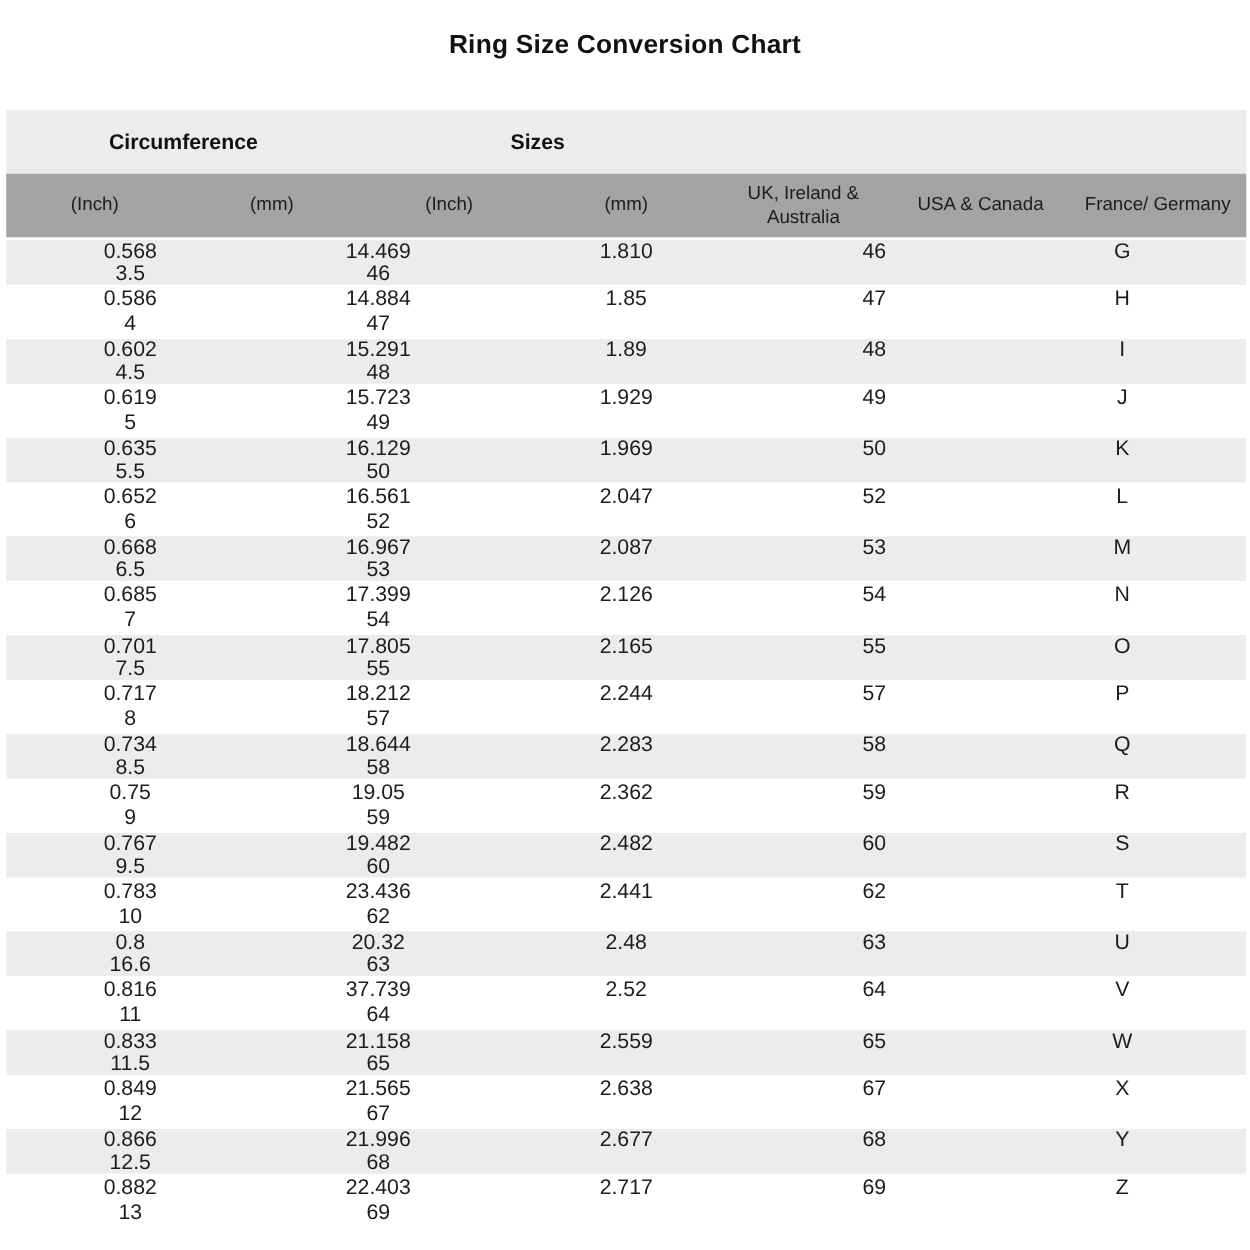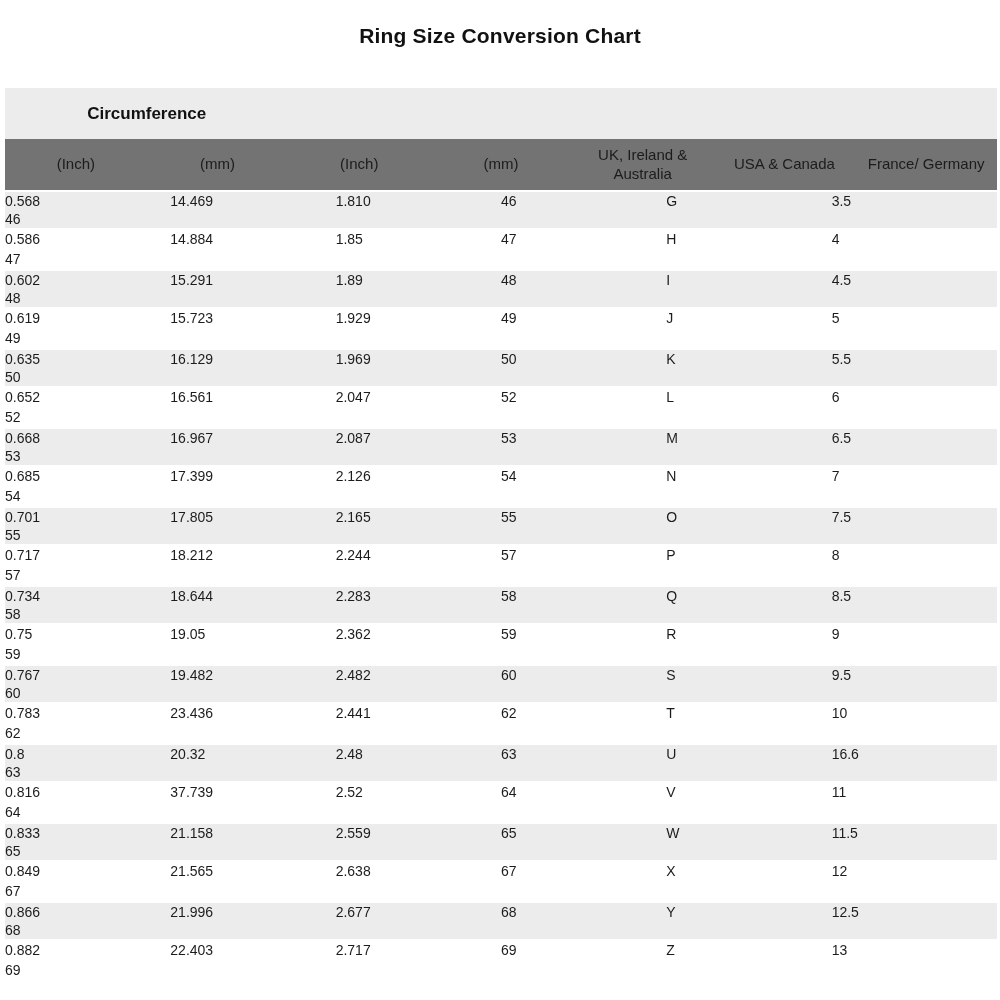--- a/index.html
+++ b/index.html
@@ -35,57 +35,58 @@
     height: 51px;
     align-items: center;
     text-align: center;
     font-size: 17px;
     font-weight: bold;
     color: #111111;
   }
   .column-header-row {
     display: grid;
     grid-template-columns: repeat(7, 1fr);
-    background: #737373;
+    background: #a3a3a3;
     height: 51px;
     align-items: center;
     text-align: center;
     font-size: 15px;
     color: #1c1c1c;
   }
   .column-header-row .cell {
     line-height: 1.25;
     padding: 0 12px;
   }
   .table-body .row {
     display: grid;
-    grid-template-columns: repeat(6, 1fr);
+    grid-template-columns: repeat(5, 1fr);
     height: 39.5px;
     align-items: center;
-    text-align: left;
-    font-size: 14px;
+    text-align: center;
+    font-size: 17px;
     box-sizing: border-box;
   }
   .table-body .row:nth-child(odd) {
     background: #ececec;
     border-top: 2px solid #ffffff;
     border-bottom: 2px solid #ffffff;
     background-clip: padding-box;
   }
   .cell { overflow: hidden; }
 </style>
 </head>
 <body>
 
 <h1 class="page-title">Ring Size Conversion Chart</h1>
 
 <div class="conversion-table">
 
   <div class="group-header-row">
     <div class="cell">Circumference</div>
+    <div class="cell">Sizes</div>
   </div>
 
   <div class="column-header-row">
     <div class="cell">(Inch)</div>
     <div class="cell">(mm)</div>
     <div class="cell">(Inch)</div>
     <div class="cell">(mm)</div>
     <div class="cell">UK, Ireland &amp; Australia</div>
     <div class="cell">USA &amp; Canada</div>
     <div class="cell">France/ Germany</div>

